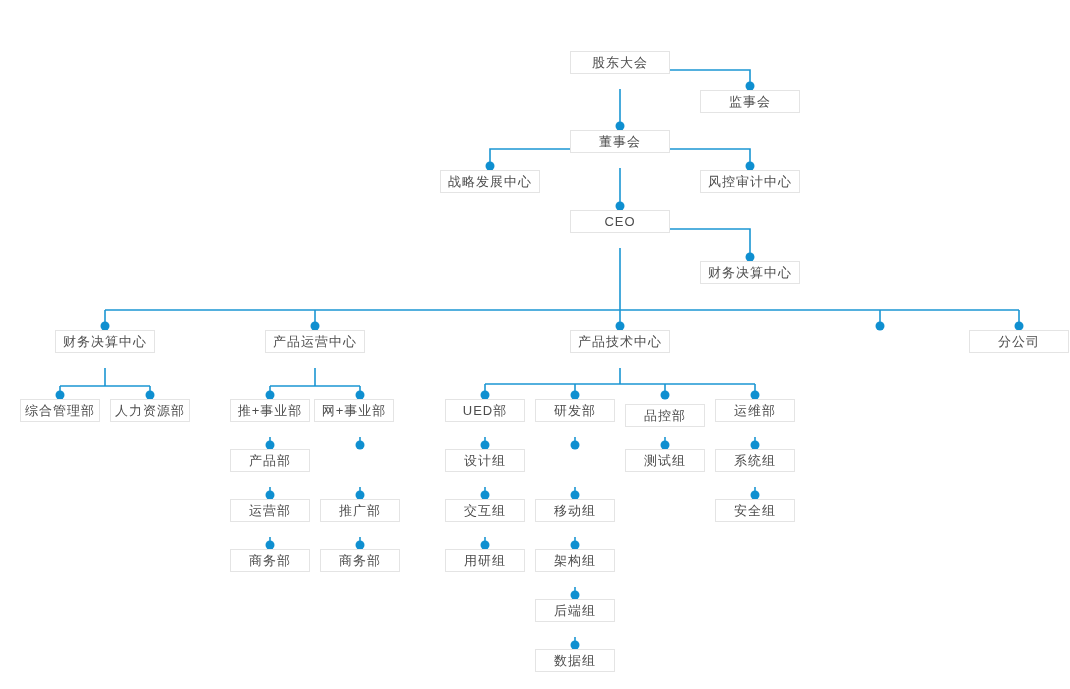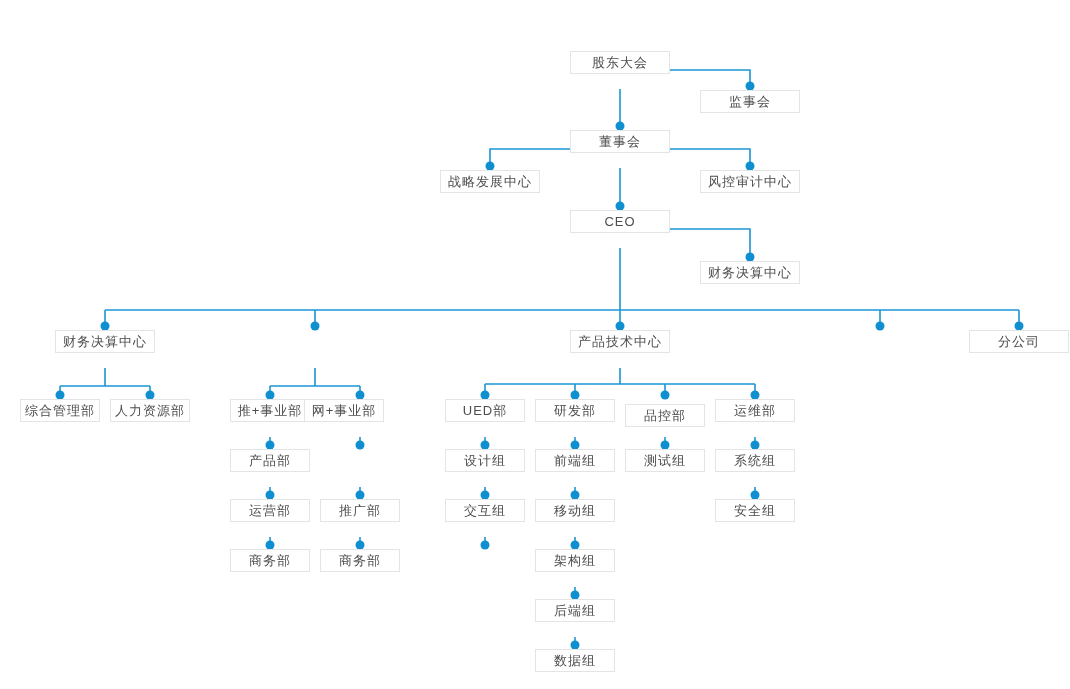--- a/index.html
+++ b/index.html
@@ -94,42 +94,43 @@
 
   <div class="node w100" style="left:570px;top:51px">股东大会</div>
   <div class="node w100" style="left:700px;top:90px">监事会</div>
   <div class="node w100" style="left:440px;top:170px">战略发展中心</div>
   <div class="node w100" style="left:570px;top:130px">董事会</div>
   <div class="node w100" style="left:700px;top:170px">风控审计中心</div>
   <div class="node w100" style="left:570px;top:210px">CEO</div>
   <div class="node w100" style="left:700px;top:261px">财务决算中心</div>
 
   <div class="node w100" style="left:55px;top:330px">财务决算中心</div>
+  <div class="node w100" style="left:265px;top:330px">产品运营中心</div>
   <div class="node w100" style="left:570px;top:330px">产品技术中心</div>
   <div class="node w100" style="left:969px;top:330px">分公司</div>
 
   <div class="node w80" style="left:110px;top:399px">人力资源部</div>
   <div class="node w80" style="left:20px;top:399px">综合管理部</div>
 
   <div class="node w80" style="left:230px;top:399px">推+事业部</div>
-  <div class="node w80" style="left:304px;top:399px">网+事业部</div>
+  <div class="node w80" style="left:314px;top:399px">网+事业部</div>
   <div class="node w80" style="left:230px;top:449px">产品部</div>
   <div class="node w80" style="left:230px;top:499px">运营部</div>
   <div class="node w80" style="left:320px;top:499px">推广部</div>
   <div class="node w80" style="left:230px;top:549px">商务部</div>
   <div class="node w80" style="left:320px;top:549px">商务部</div>
 
   <div class="node w80" style="left:445px;top:399px">UED部</div>
   <div class="node w80" style="left:535px;top:399px">研发部</div>
   <div class="node w80" style="left:625px;top:404px">品控部</div>
   <div class="node w80" style="left:715px;top:399px">运维部</div>
   <div class="node w80" style="left:445px;top:449px">设计组</div>
-  <div class="node w80" style="left:535px;top:449px">前端组</div>
   <div class="node w80" style="left:625px;top:449px">测试组</div>
   <div class="node w80" style="left:715px;top:449px">系统组</div>
   <div class="node w80" style="left:445px;top:499px">交互组</div>
   <div class="node w80" style="left:535px;top:499px">移动组</div>
   <div class="node w80" style="left:715px;top:499px">安全组</div>
+  <div class="node w80" style="left:445px;top:549px">用研组</div>
   <div class="node w80" style="left:535px;top:549px">架构组</div>
   <div class="node w80" style="left:535px;top:599px">后端组</div>
   <div class="node w80" style="left:535px;top:649px">数据组</div>
 
 </div>
 
 </body></html>

